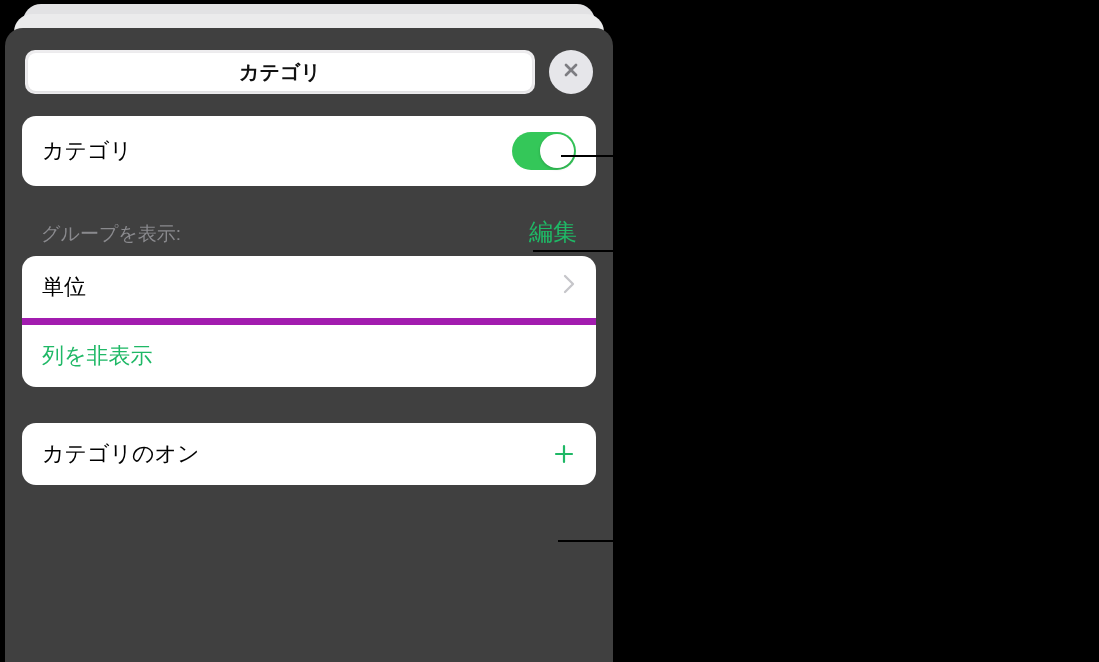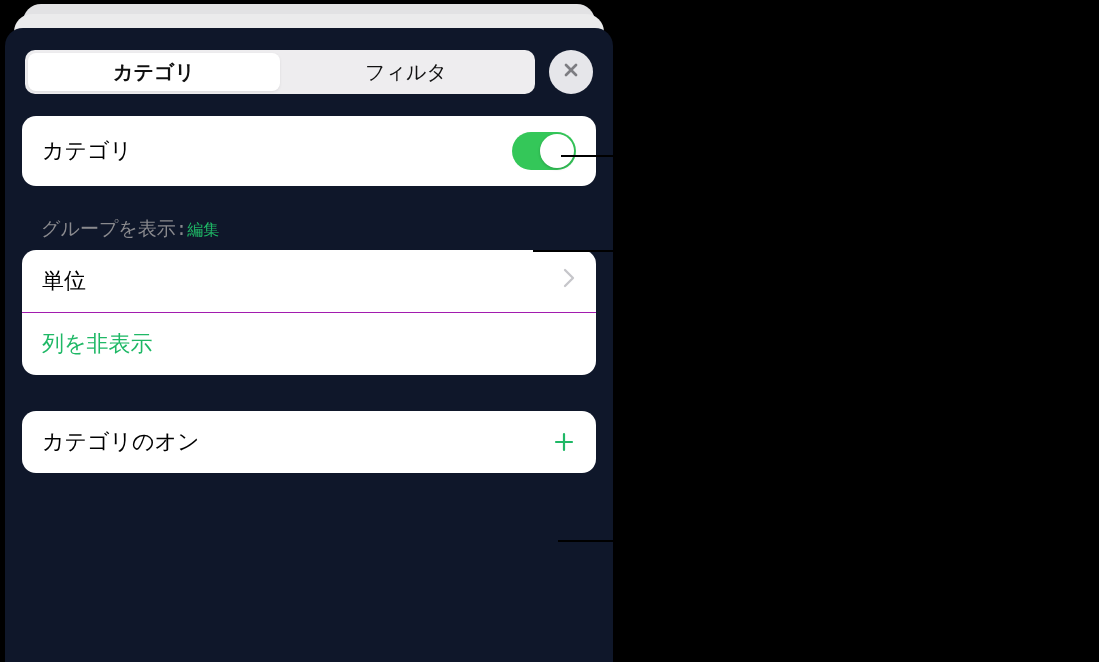--- a/index.html
+++ b/index.html
@@ -23,21 +23,21 @@
       background: #f0f0f2;
       border-top-left-radius: 18px;
       border-top-right-radius: 18px;
     }
     .stack1 { top: 4px; height: 20px; left: 18px; right: 18px; background: #e2e2e4; }
     .stack2 { top: 14px; height: 28px; left: 9px; right: 9px; background: #ebebec; }
     .panel {
       position: absolute;
       top: 28px;
       left: 0; right: 0; bottom: 0;
-      background: #0f172a;
+      background: #404040;
       border-top-left-radius: 18px;
       border-top-right-radius: 18px;
       overflow: hidden;
       padding-top: 0;
     }
     .tab-row {
       display: flex;
       align-items: center;
       padding: 22px 20px 14px 20px;
       gap: 14px;
@@ -91,46 +91,45 @@
       overflow: hidden;
     }
     .row {
       display: flex;
       align-items: center;
       justify-content: space-between;
       padding: 16px 20px;
       font-size: 22px;
       color: #000;
     }
-    .row.inner { border-bottom: 1px solid #a21caf; }
+    .row.inner { border-bottom: 7px solid #a21caf; }
     .row.inner:last-child { border-bottom: none; }
     .toggle {
       width: 64px; height: 38px;
       background: #34c759;
       border-radius: 19px;
       position: relative;
     }
     .toggle .knob {
       position: absolute;
       width: 34px; height: 34px;
       background: #fff;
       border-radius: 17px;
       right: 2px; top: 2px;
       box-shadow: 0 1px 3px rgba(0,0,0,.2);
     }
     .sec-header {
       display: flex;
       align-items: baseline;
-      justify-content: flex-start;
+      justify-content: space-between;
       margin: 30px 36px 6px 36px;
       font-size: 19px;
       color: #8a8a8e;
-      font-family: Liberation Mono, monospace;
-    }
-    .sec-header .edit-link { color: #1fb866; font-size: 16px; }
+    }
+    .sec-header .edit-link { color: #1fb866; font-size: 24px; }
     .chevron { color: #c6c6ca; }
     .muted-tail { color: #c1c1c5; }
     .green-text { color: #1fb866; }
     .plus-icon {
       width: 24px; height: 24px;
       color: #1fb866;
     }
     .section.spacer2 { margin-top: 36px; }
 
     
@@ -161,21 +160,20 @@
 <body>
 
 <div class="panel-stack">
   <div class="stack-layer stack1"></div>
   <div class="stack-layer stack2"></div>
 
   <div class="panel">
     <div class="tab-row">
       <div class="segmented">
         <div class="seg-item active">カテゴリ</div>
-        <div class="seg-item">フィルタ</div>
       </div>
       <div class="close-btn">
         <span>
           <svg viewBox="0 0 24 24" fill="none" stroke="currentColor" stroke-width="3.2" stroke-linecap="round">
             <line x1="6" y1="6" x2="18" y2="18"></line>
               <line x1="18" y1="6" x2="6" y2="18"></line>
           </svg>
         </span>
       </div>
     </div>

